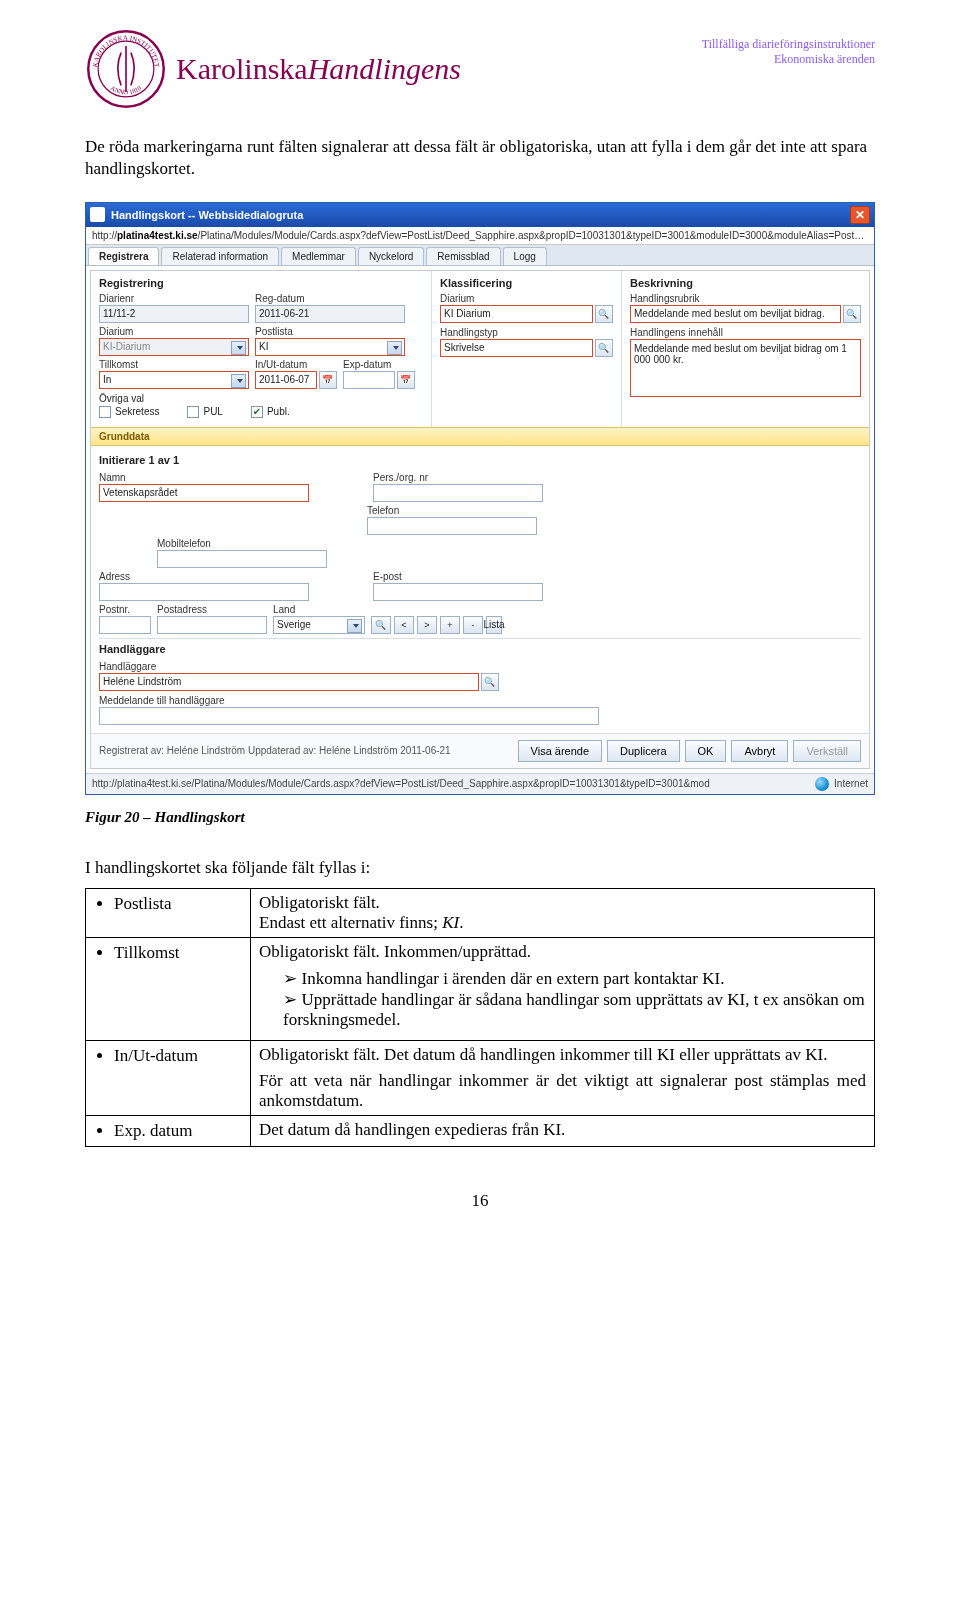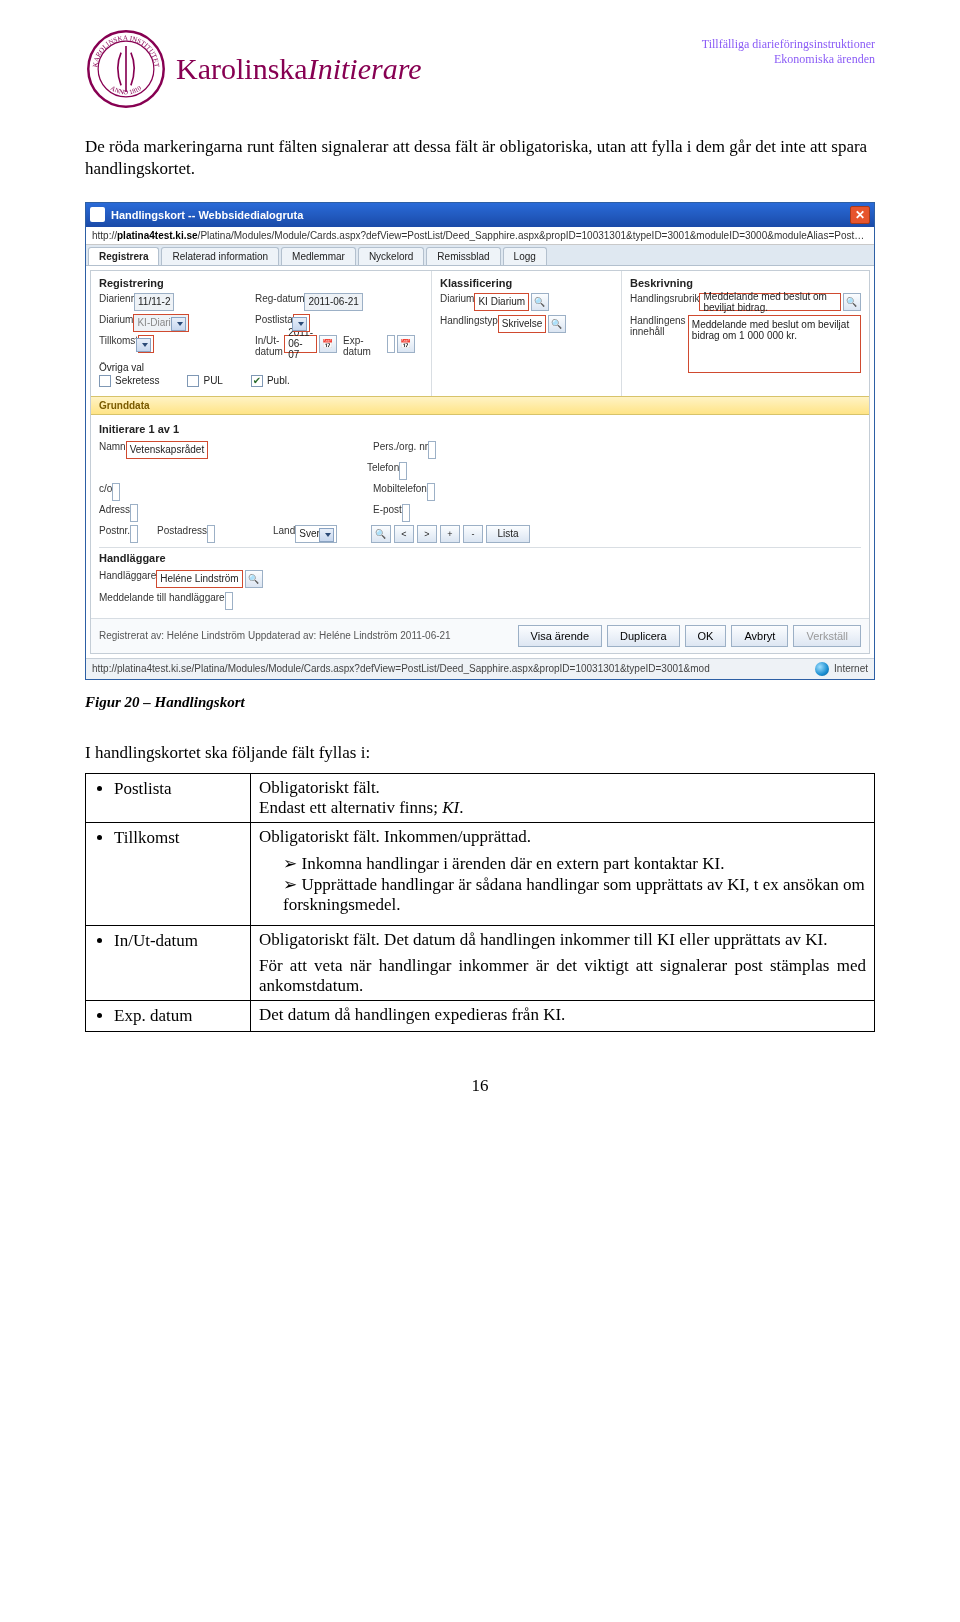--- a/index.html
+++ b/index.html
@@ -29,41 +29,41 @@
   .tab { padding:3px 10px 3px 10px; border:1px solid #b3c0ce; border-bottom:none; background:#eef3f8; border-radius:3px 3px 0 0; font-size:10px; }
   .tab.active { background:#fff; font-weight:bold; }
   .content { background:#fff; border:1px solid #c4cdd6; margin:4px; padding:0; }
   .columns { display:flex; }
   .col { padding:6px 8px; }
   .col.left { width:340px; }
   .col.mid { width:190px; border-left:1px solid #d9dee3; }
   .col.right { flex:1; border-left:1px solid #d9dee3; }
   .grp-title { font-weight:bold; font-size:11px; margin-bottom:4px; }
   .frow { display:flex; gap:6px; margin-bottom:3px; }
-  .fld { display:flex; flex-direction:row; }
+  .fld { display:flex; flex-direction:column; }
   .fld label { font-size:10px; color:#333; margin-bottom:1px; }
   .inp { height:18px; border:1px solid #9cb0c6; background:#fff; font-size:10px; padding:0 3px; display:flex; align-items:center; }
   .inp.ro { background:#eef2f6; }
   .inp.req { border:1px solid #d04a2f; }
   .inp.sel { position:relative; }
   .inp.sel::after { content:""; position:absolute; right:2px; top:2px; width:13px; height:12px; background:linear-gradient(#e8effa,#c7d7ee); border:1px solid #8aa3c2; }
   .inp.dd::before { content:""; position:absolute; right:5px; top:7px; border-left:3px solid transparent; border-right:3px solid transparent; border-top:4px solid #2b4a77; z-index:2;}
   .inp-with-btn { display:flex; gap:2px; }
   .mini-btn { width:18px; height:18px; border:1px solid #9cb0c6; background:linear-gradient(#fbfdff,#dbe5f2); display:flex; align-items:center; justify-content:center; font-size:9px; }
   .check { display:flex; align-items:center; gap:4px; font-size:10px; }
   .check .box { width:12px; height:12px; border:1px solid #7f98b5; background:#fff; display:flex; align-items:center; justify-content:center; font-size:10px; color:#2b6b2b; }
   .textarea { border:1px solid #9cb0c6; background:#fff; font-size:10px; padding:3px; }
   .textarea.req { border-color:#d04a2f; }
   .sub-tab { background:linear-gradient(#fff3c5,#ffe486); border-top:1px solid #d7c36a; border-bottom:1px solid #d7c36a; padding:3px 8px; font-size:10px; font-weight:bold; color:#7a5b00; }
   .section-pad { padding:8px; }
   .sec-h { font-weight:bold; font-size:11px; margin-bottom:6px; }
   .hr { border-top:1px solid #d9dee3; margin:4px 0; }
   .row-btns { display:flex; gap:3px; }
   .row-btns .mini-btn { width:20px; }
-  .row-btns .lista { width:44px; font-size:10px; }
+  .row-btns .lista { width:16px; font-size:10px; }
   .bottombar { display:flex; justify-content:flex-end; align-items:center; gap:5px; padding:6px 8px; border-top:1px solid #d7dde3; background:#f8fafc; }
   .bottombar .meta { margin-right:auto; font-size:10px; color:#555; }
   .btn { height:22px; padding:0 12px; border:1px solid #9cb0c6; background:linear-gradient(#fbfdff,#dde6f2); font-size:11px; }
   .btn.disabled { color:#999; }
   .statusbar { display:flex; justify-content:space-between; align-items:center; background:#eef2f6; border-top:1px solid #c7cfd8; font-size:10px; padding:3px 6px; color:#444; }
   .statusbar .zone { display:flex; align-items:center; gap:5px; }
   .globe { width:14px; height:14px; border-radius:50%; background:radial-gradient(circle at 35% 35%, #9edfff, #1a8ed1 60%, #0a5a8e); }
 
   
   table.defs { border-collapse: collapse; width: 100%; font-size: 17px; }
@@ -86,21 +86,21 @@
         <circle cx="50" cy="50" r="46" fill="none" stroke="#870052" stroke-width="3"></circle>
         <circle cx="50" cy="50" r="34" fill="none" stroke="#870052" stroke-width="1.5"></circle>
         <path d="M50 22 v56 M44 30 q-8 18 0 40 M56 30 q8 18 0 40" fill="none" stroke="#870052" stroke-width="2"></path>
         <path id="top" d="M15 50 a35 35 0 0 1 70 0" fill="none"></path>
         <text font-size="8.5" fill="#870052" font-family="Georgia"><textPath href="#top" startOffset="50%" text-anchor="middle">KAROLINSKA INSTITUTET</textPath></text>
         <path id="bot" d="M18 56 a33 33 0 0 0 64 0" fill="none"></path>
         <text font-size="8" fill="#870052" font-family="Georgia"><textPath href="#bot" startOffset="50%" text-anchor="middle">ANNO 1810</textPath></text>
       </svg>
       <div class="wordmark">
         <span class="l1">Karolinska</span>
-        <span class="l2">Initierare</span>
+        <span class="l2">Handlingens</span>
       </div>
     </div>
     <div class="hdr-right">
       <div>Tillfälliga diarieföringsinstruktioner</div>
       <div>Ekonomiska ärenden</div>
     </div>
   </div>
 
   <p class="body-text">De röda markeringarna runt fälten signalerar att dessa fält är obligatoriska, utan att fylla i dem går det inte att spara handlingskortet.</p>
 
@@ -239,24 +239,20 @@
           </div>
         </div>
         <div class="frow">
           <div style="width:262px"></div>
           <div class="fld" style="width:170px">
             <label>Telefon</label>
             <div class="inp"></div>
           </div>
         </div>
         <div class="frow">
-          <div class="fld" style="width:210px">
-            <label>c/o</label>
-            <div class="inp"></div>
-          </div>
           <div style="width:52px"></div>
           <div class="fld" style="width:170px">
             <label>Mobiltelefon</label>
             <div class="inp"></div>
           </div>
         </div>
         <div class="frow">
           <div class="fld" style="width:210px">
             <label>Adress</label>
             <div class="inp"></div>

